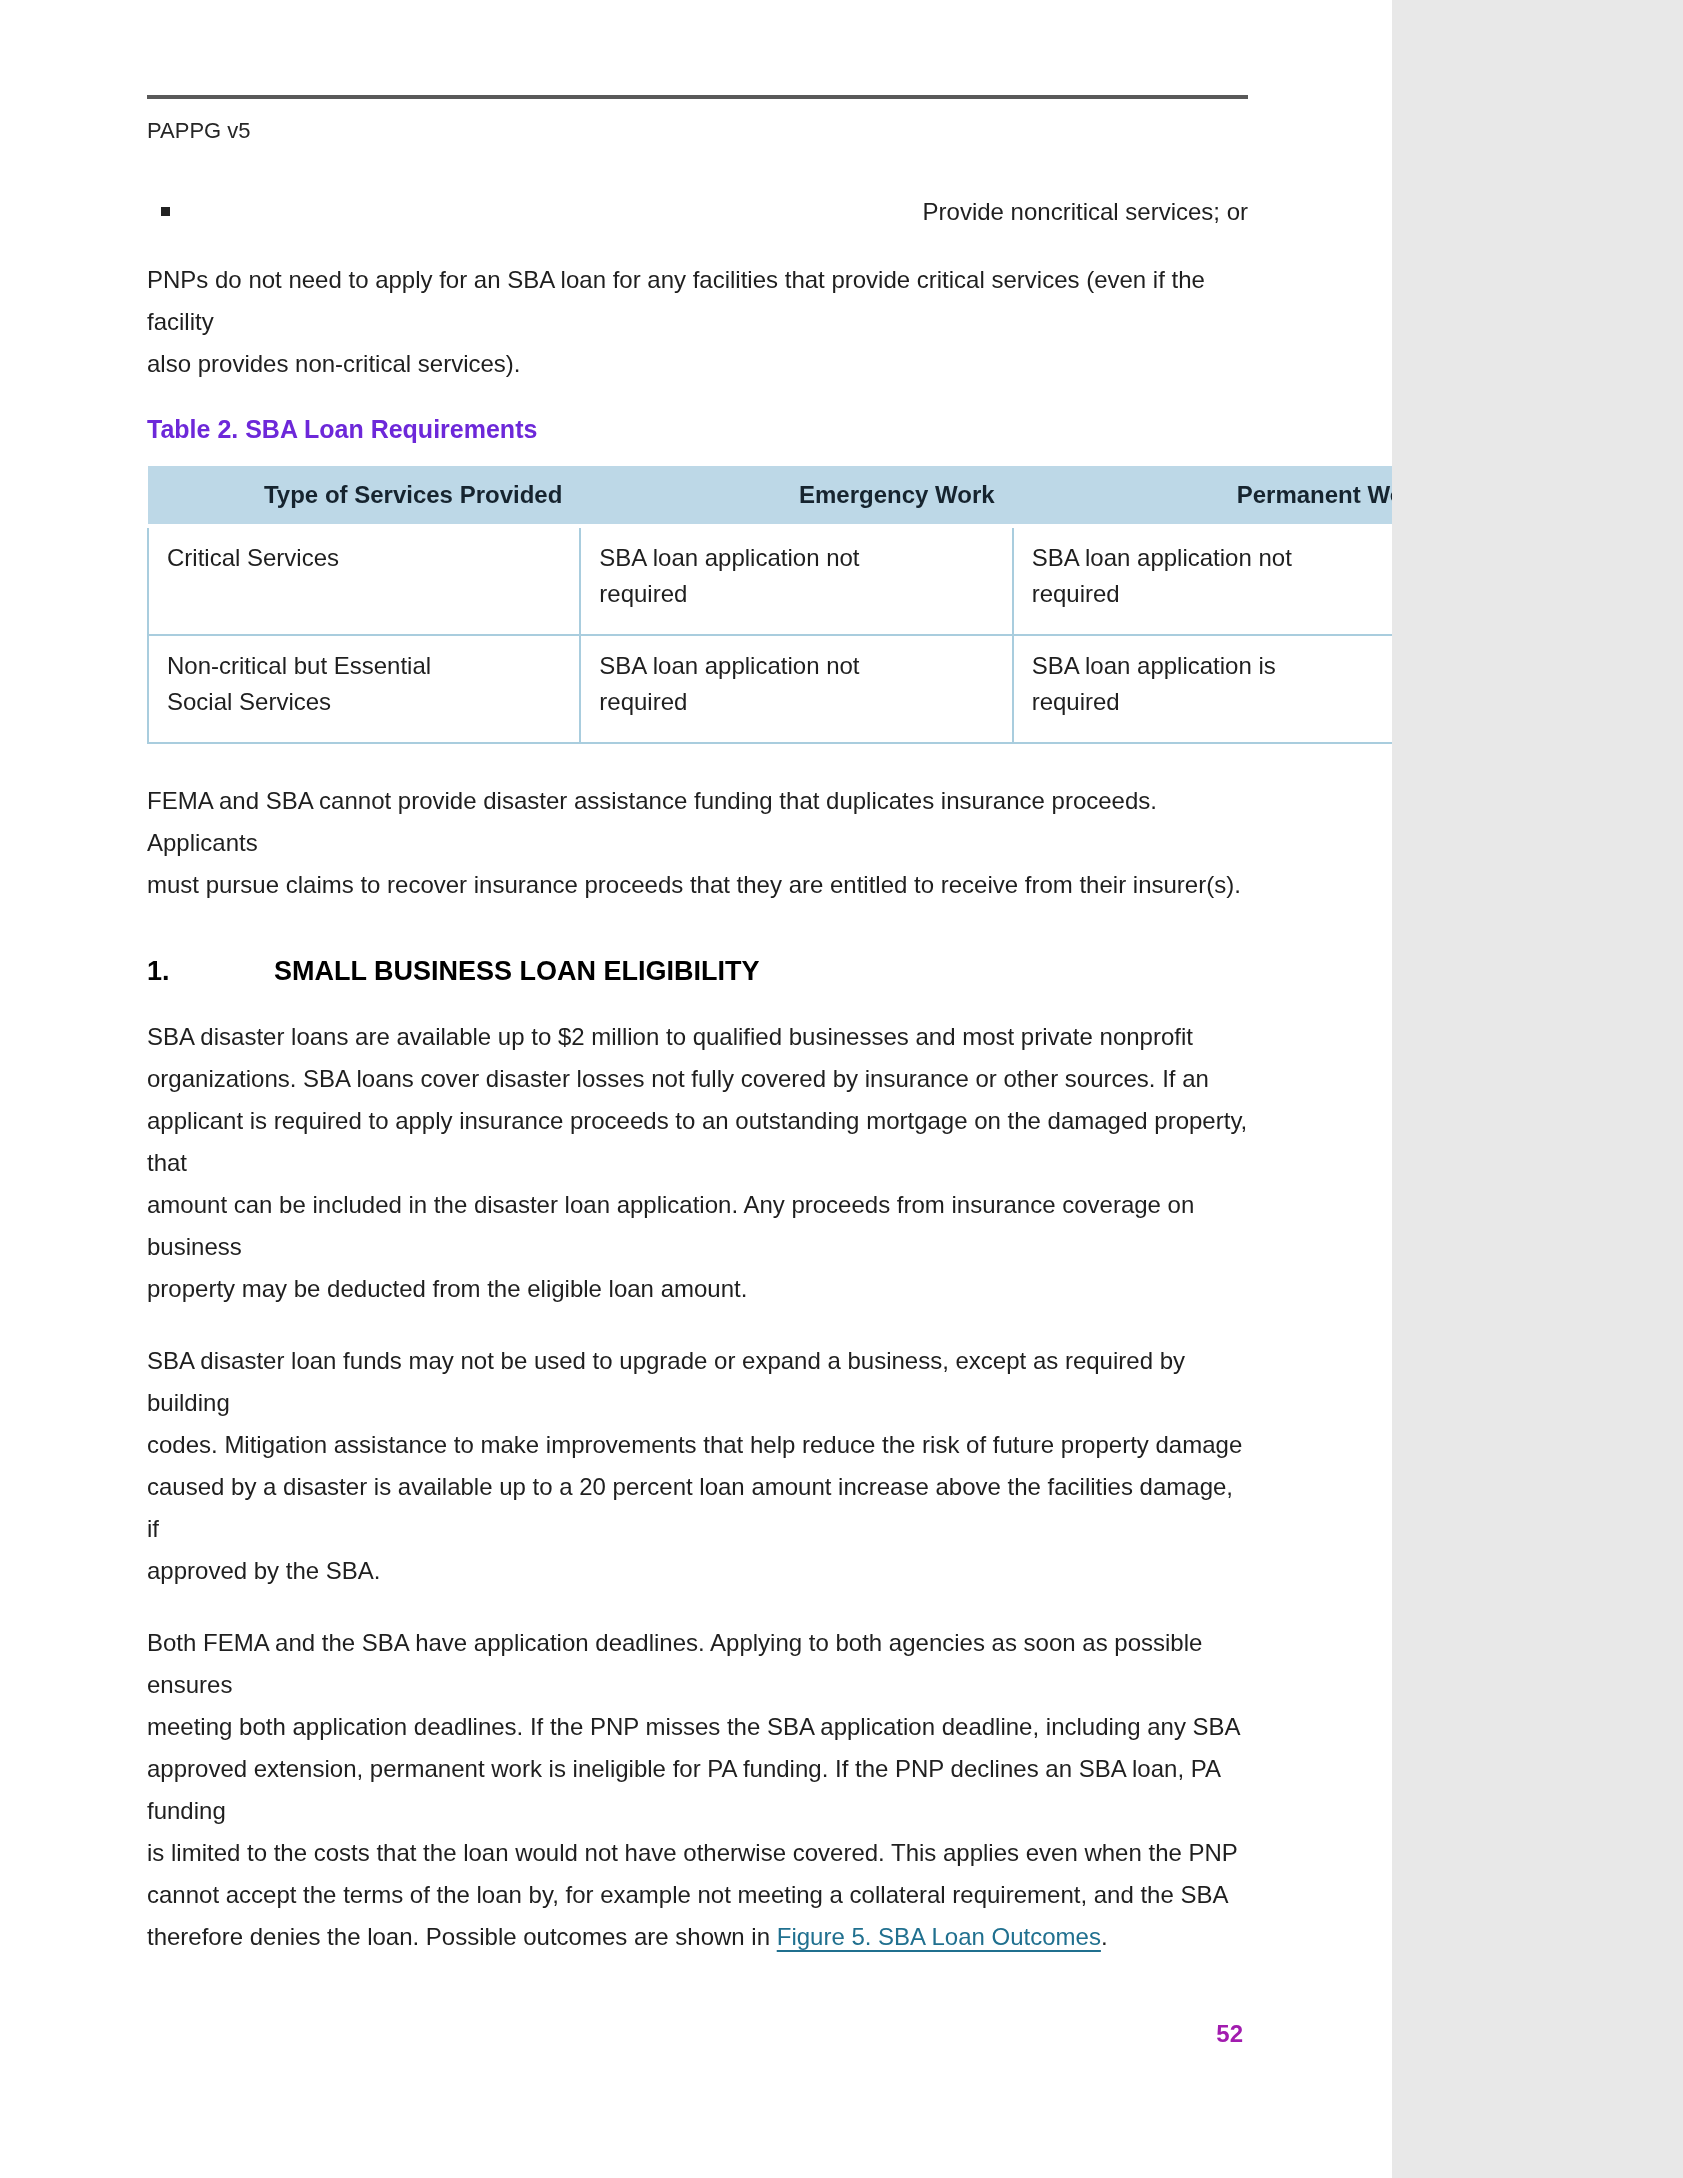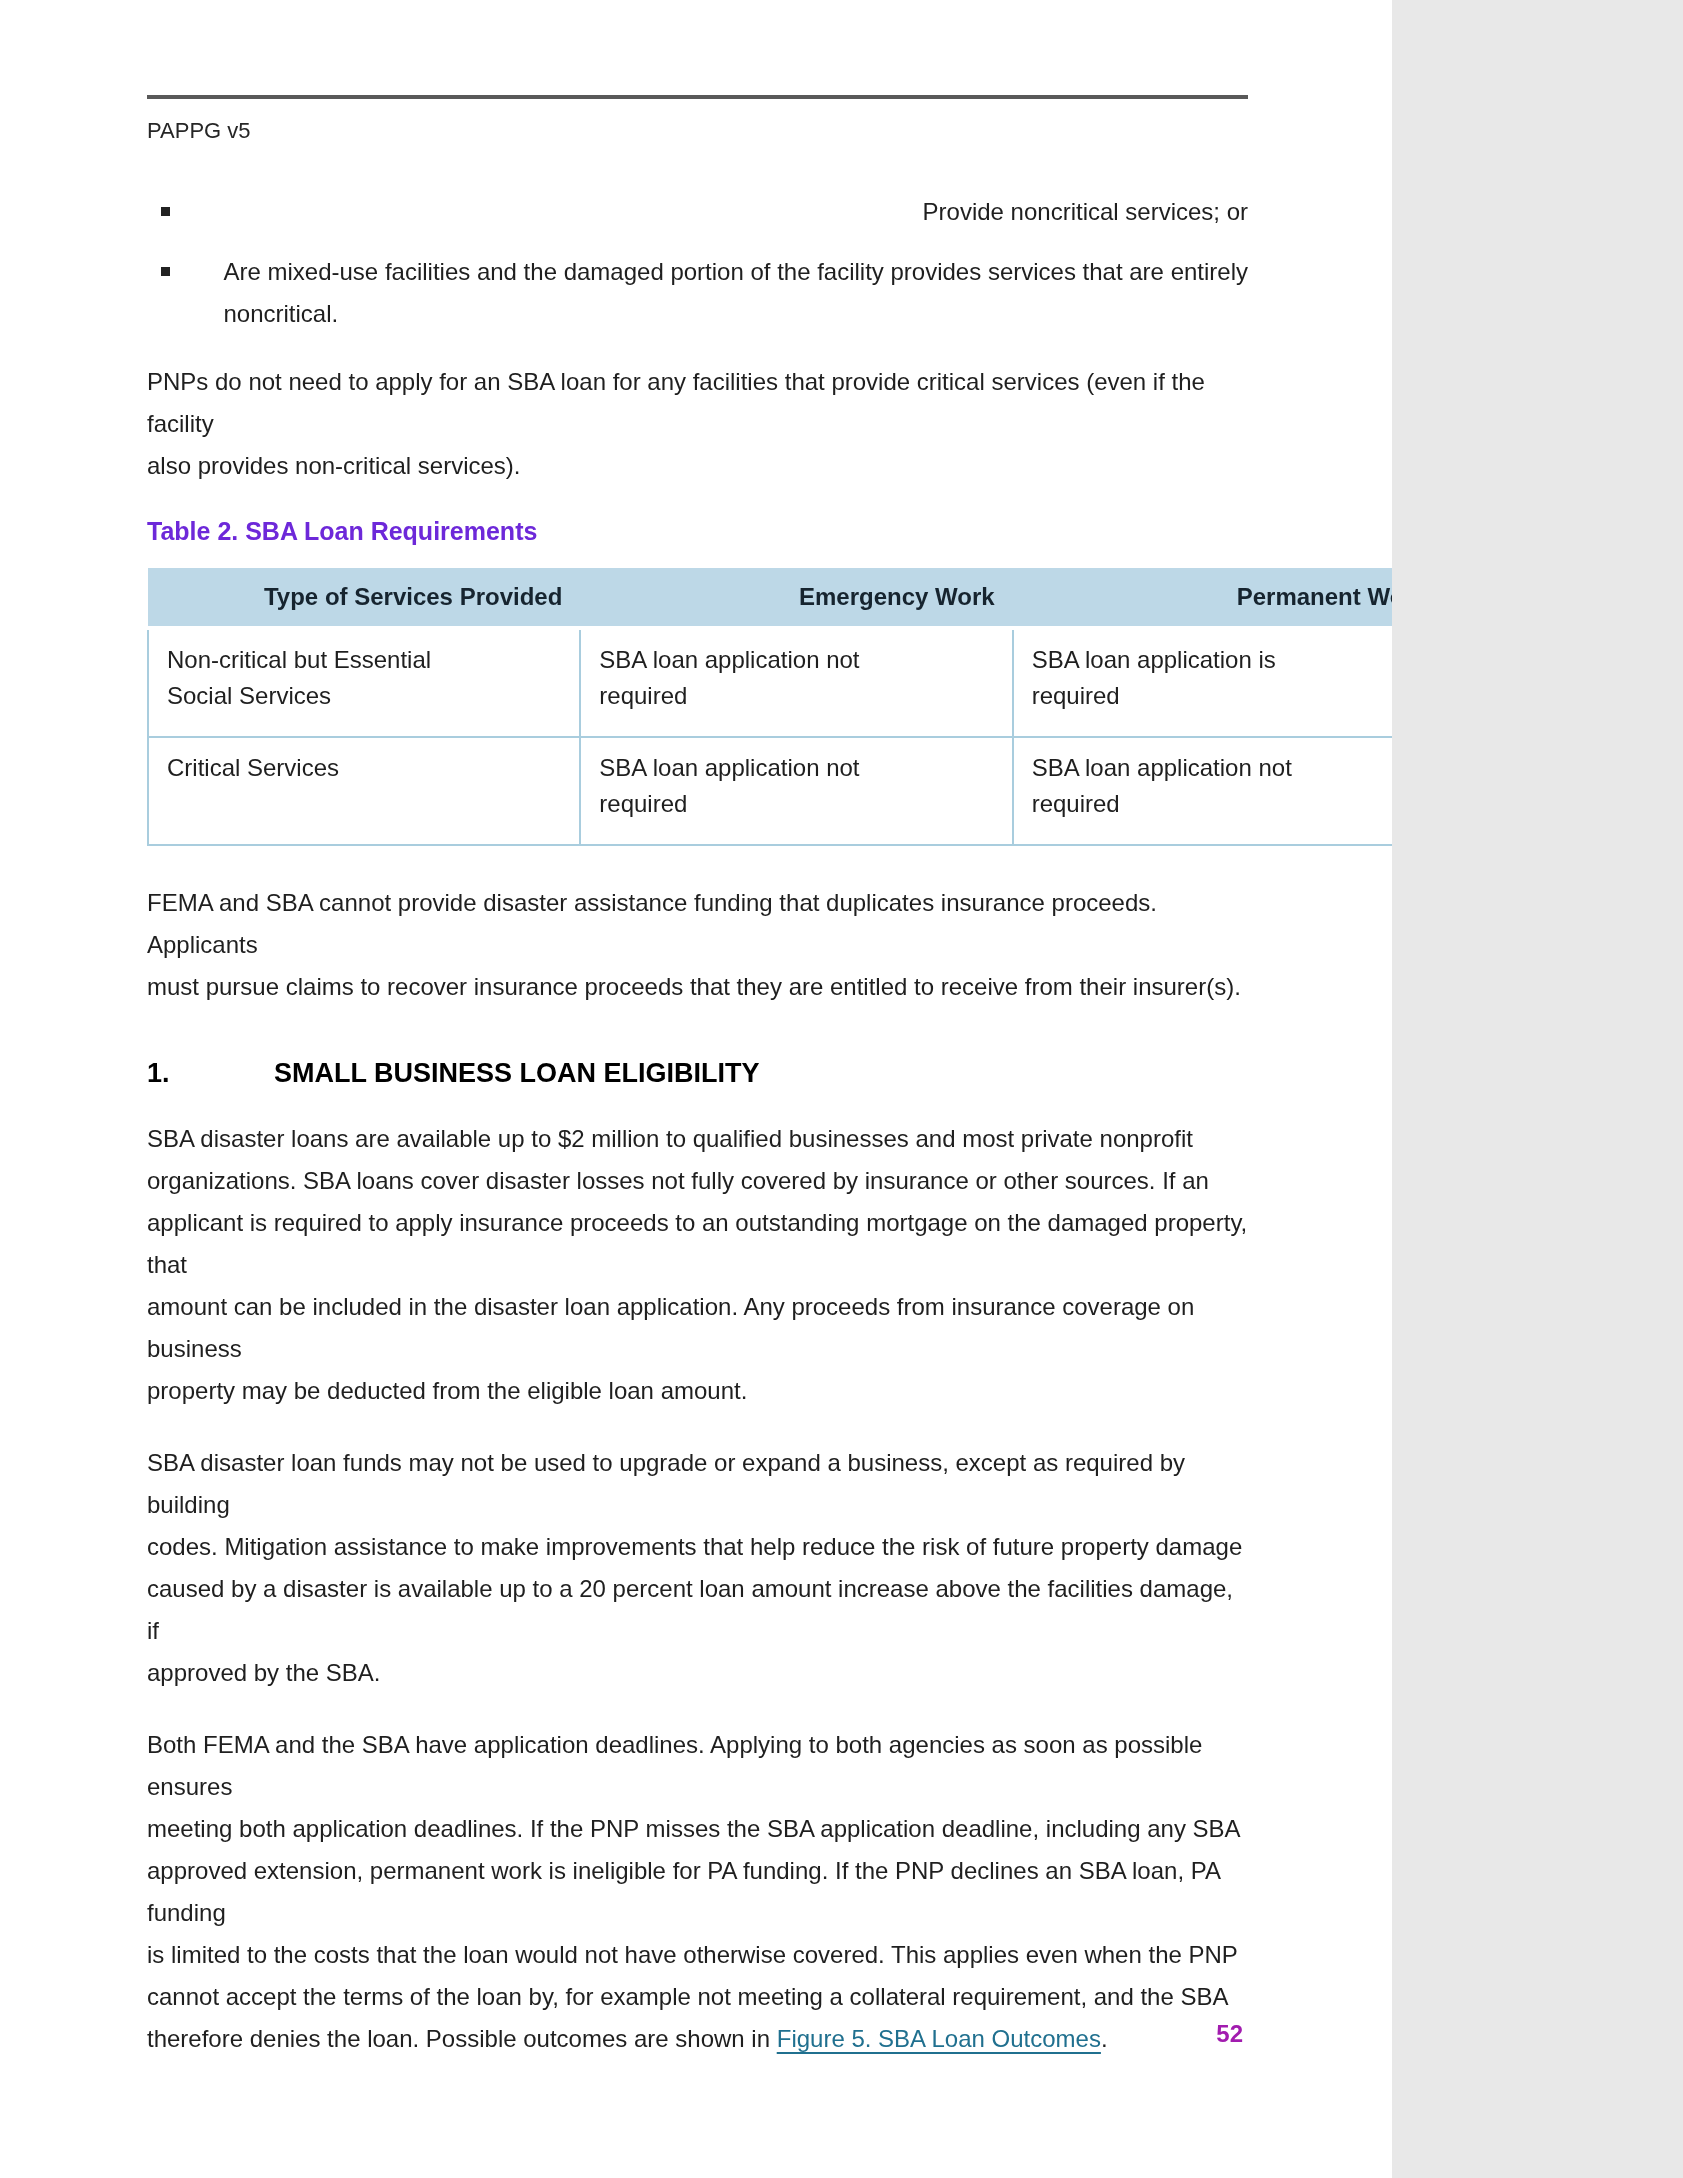--- a/index.html
+++ b/index.html
@@ -116,54 +116,49 @@
   <div class="content">
 
     <div class="rule"></div>
     <div class="doc-id">PAPPG v5</div>
 
     <ul class="bullets">
       <li>
         <span class="sq"></span>
         <span class="btext">Provide noncritical services; or</span>
       </li>
-      <li>
-        <span class="sq"></span>
-        <span class="btext">Are mixed-use facilities and the damaged portion of the facility provides services that are entirely
-noncritical.</span>
-      </li>
     </ul>
 
     <p class="para">PNPs do not need to apply for an SBA loan for any facilities that provide critical services (even if the facility
 also provides non-critical services).</p>
 
     <h2 class="table-title">Table 2. SBA Loan Requirements</h2>
 
     <table class="sba">
       <thead>
         <tr>
           <th>Type of Services Provided</th>
           <th>Emergency Work</th>
           <th>Permanent Work</th>
         </tr>
       </thead>
       <tbody>
         <tr>
+          <td>Critical Services</td>
+          <td>SBA loan application not
+required</td>
+          <td>SBA loan application not
+required</td>
+        </tr>
+        <tr>
           <td>Non-critical but Essential
 Social Services</td>
           <td>SBA loan application not
 required</td>
           <td>SBA loan application is
-required</td>
-        </tr>
-        <tr>
-          <td>Critical Services</td>
-          <td>SBA loan application not
-required</td>
-          <td>SBA loan application not
 required</td>
         </tr>
       </tbody>
     </table>
 
     <p class="para">FEMA and SBA cannot provide disaster assistance funding that duplicates insurance proceeds. Applicants
 must pursue claims to recover insurance proceeds that they are entitled to receive from their insurer(s).</p>
 
     <div class="section-heading">
       <span class="sec-num">1.</span>

